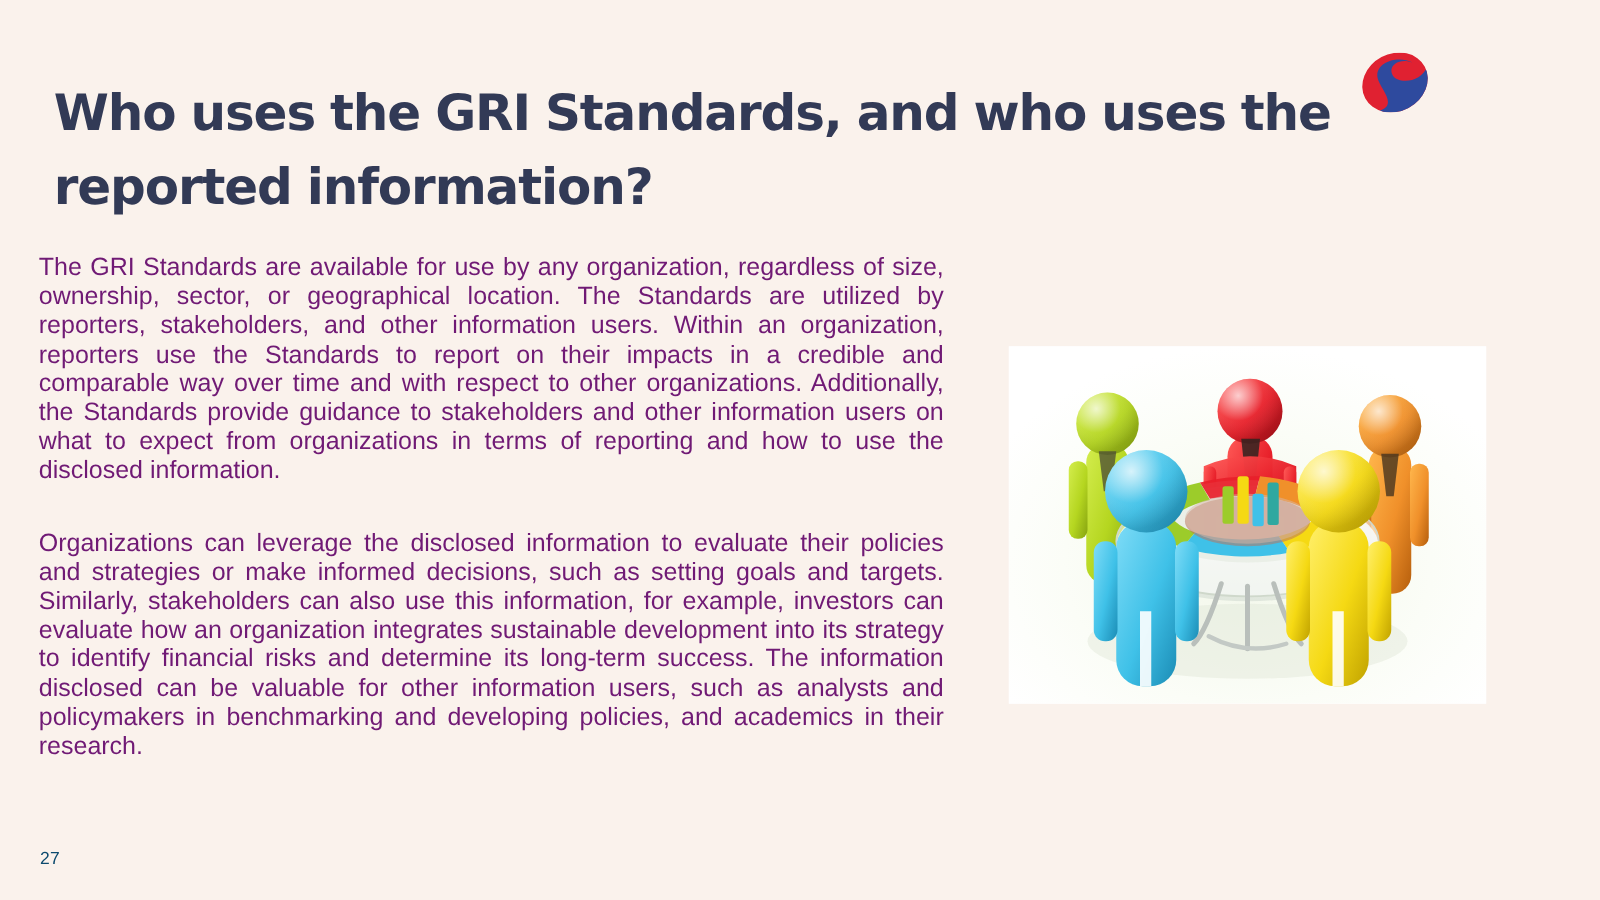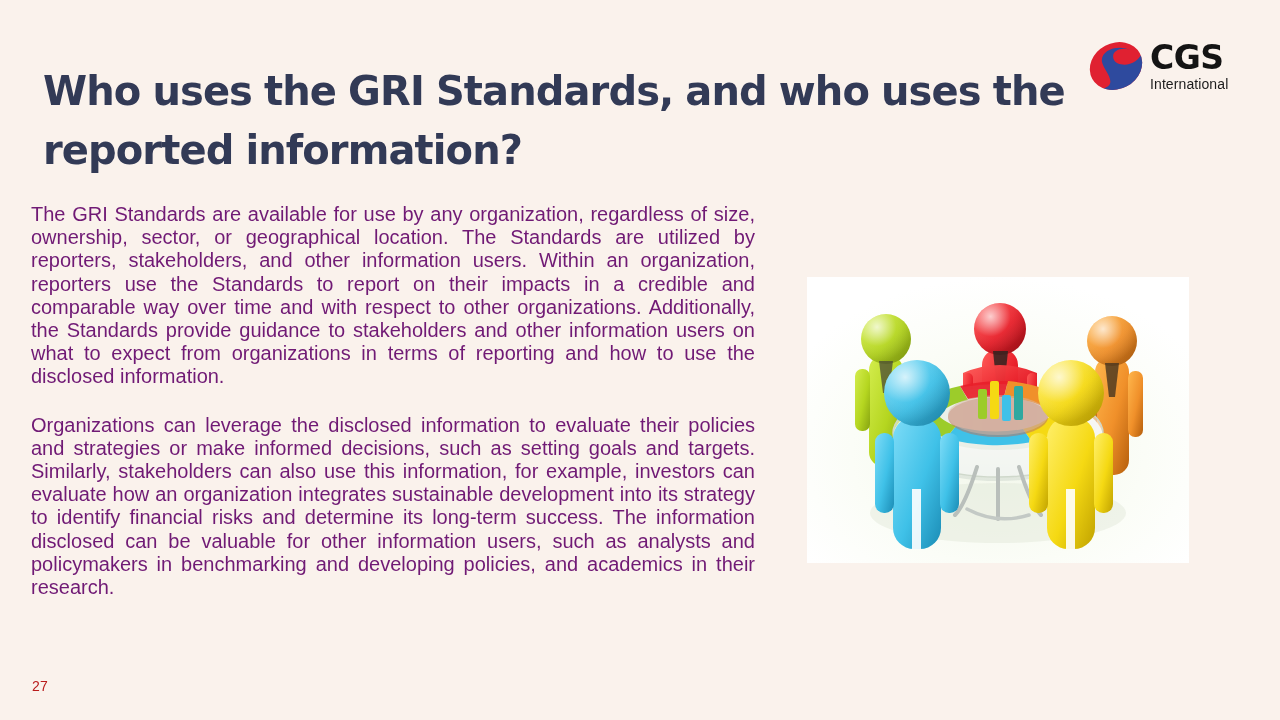--- a/index.html
+++ b/index.html
@@ -87,21 +87,21 @@
   .body-par {
     margin: 0;
     font-family: "Liberation Sans", sans-serif;
     font-size: 20px;
     line-height: 23.2px;
     color: #701a75;
     text-align: justify;
     text-justify: inter-word;
   }
   .body-par + .body-par {
-    margin-top: 25px;
+    margin-top: 35px;
   }
 
   
   .picture {
     position: absolute;
     left: 807px;
     top: 277px;
     width: 382px;
     height: 286px;
     background: #ffffff;
@@ -113,21 +113,21 @@
     height: 286px;
   }
 
   
   .page-number {
     position: absolute;
     left: 32px;
     top: 678px;
     font-family: "Liberation Sans", sans-serif;
     font-size: 14px;
-    color: #b91c1c;
+    color: #0c4a6e;
     letter-spacing: 0.3px;
   }
 </style>
 </head>
 <body>
 
 <div class="slide">
 
   <h1 class="slide-title">Who uses the GRI Standards, and who uses the reported information?</h1>
 
@@ -139,24 +139,20 @@
             <ellipse cx="28" cy="24" rx="27" ry="23" transform="rotate(-28 28 24)"></ellipse>
           </clipPath>
         </defs>
         <g clip-path="url(#ovalClip)">
           <rect x="0" y="0" width="56" height="48" fill="#e02131"></rect>
           <path d="M56,0 L56,48 L10,48 C34,44 16,30 14,20 C12,8 30,2 42,8 C32,4 22,10 26,18 C30,26 56,26 56,0 Z" fill="#2e4a9e"></path>
         </g>
         <ellipse cx="28" cy="24" rx="27" ry="23" transform="rotate(-28 28 24)" fill="none" stroke="#ffffff" stroke-width="0"></ellipse>
       </svg>
     </div>
-    <div class="logo-text">
-      <span class="logo-cgs">CGS</span>
-      <span class="logo-sub">International</span>
-    </div>
   </div>
 
   <div class="body-col">
     <p class="body-par">The GRI Standards are available for use by any organization, regardless of size, ownership, sector, or geographical location. The Standards are utilized by reporters, stakeholders, and other information users. Within an organization, reporters use the Standards to report on their impacts in a credible and comparable way over time and with respect to other organizations. Additionally, the Standards provide guidance to stakeholders and other information users on what to expect from organizations in terms of reporting and how to use the disclosed information.</p>
     <p class="body-par">Organizations can leverage the disclosed information to evaluate their policies and strategies or make informed decisions, such as setting goals and targets. Similarly, stakeholders can also use this information, for example, investors can evaluate how an organization integrates sustainable development into its strategy to identify financial risks and determine its long-term success. The information disclosed can be valuable for other information users, such as analysts and policymakers in benchmarking and developing policies, and academics in their research.</p>
   </div>
 
   <div class="picture">
     <svg viewBox="0 0 382 286" xmlns="http://www.w3.org/2000/svg" aria-hidden="true">
       <defs>

